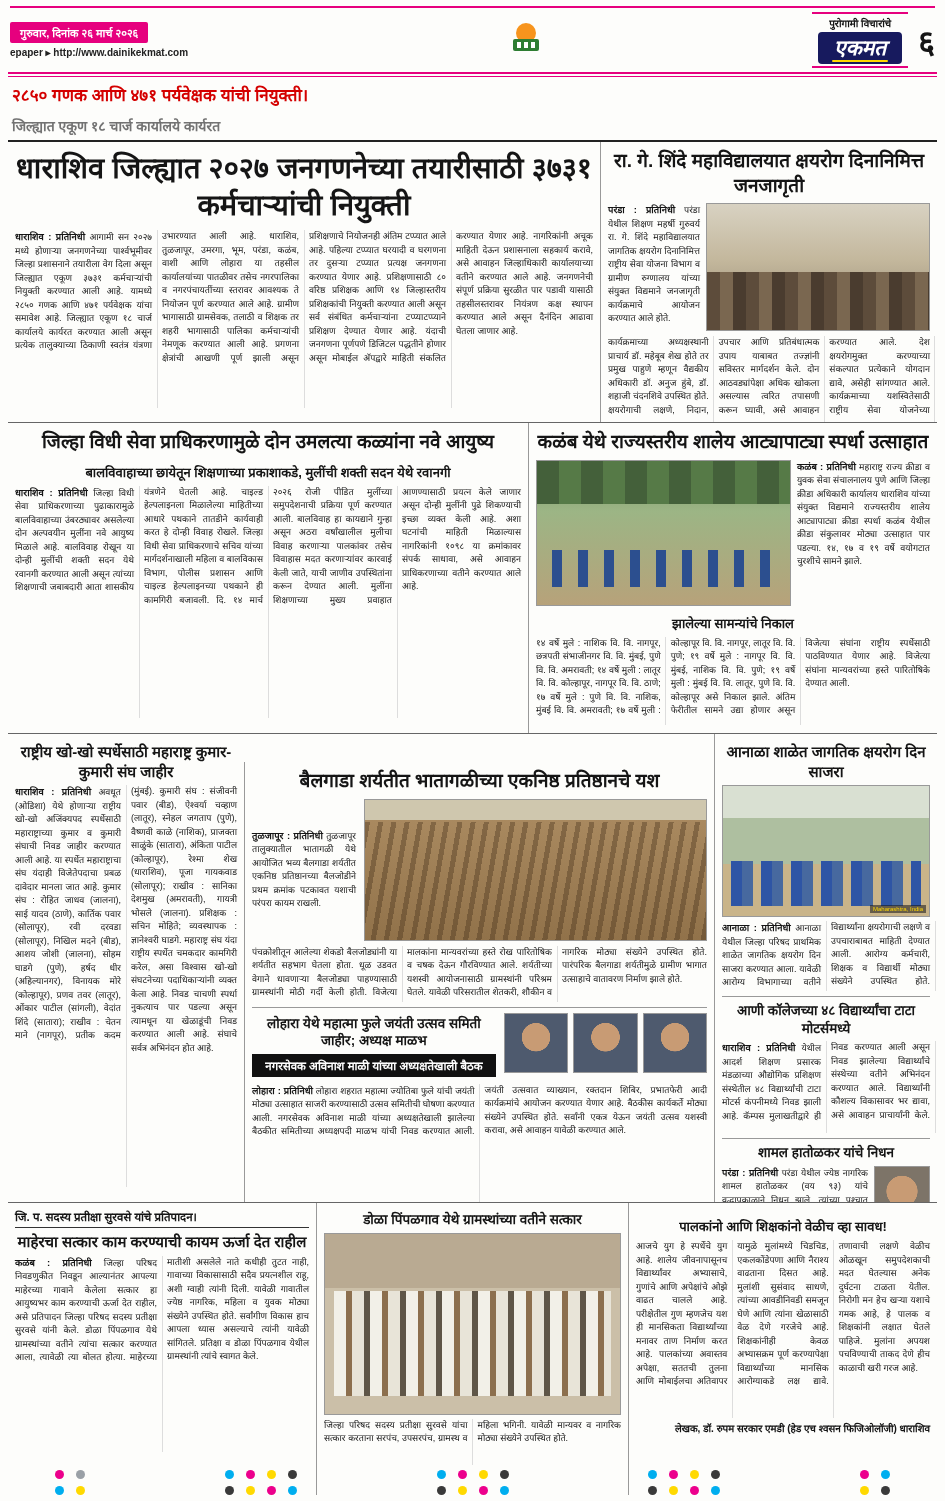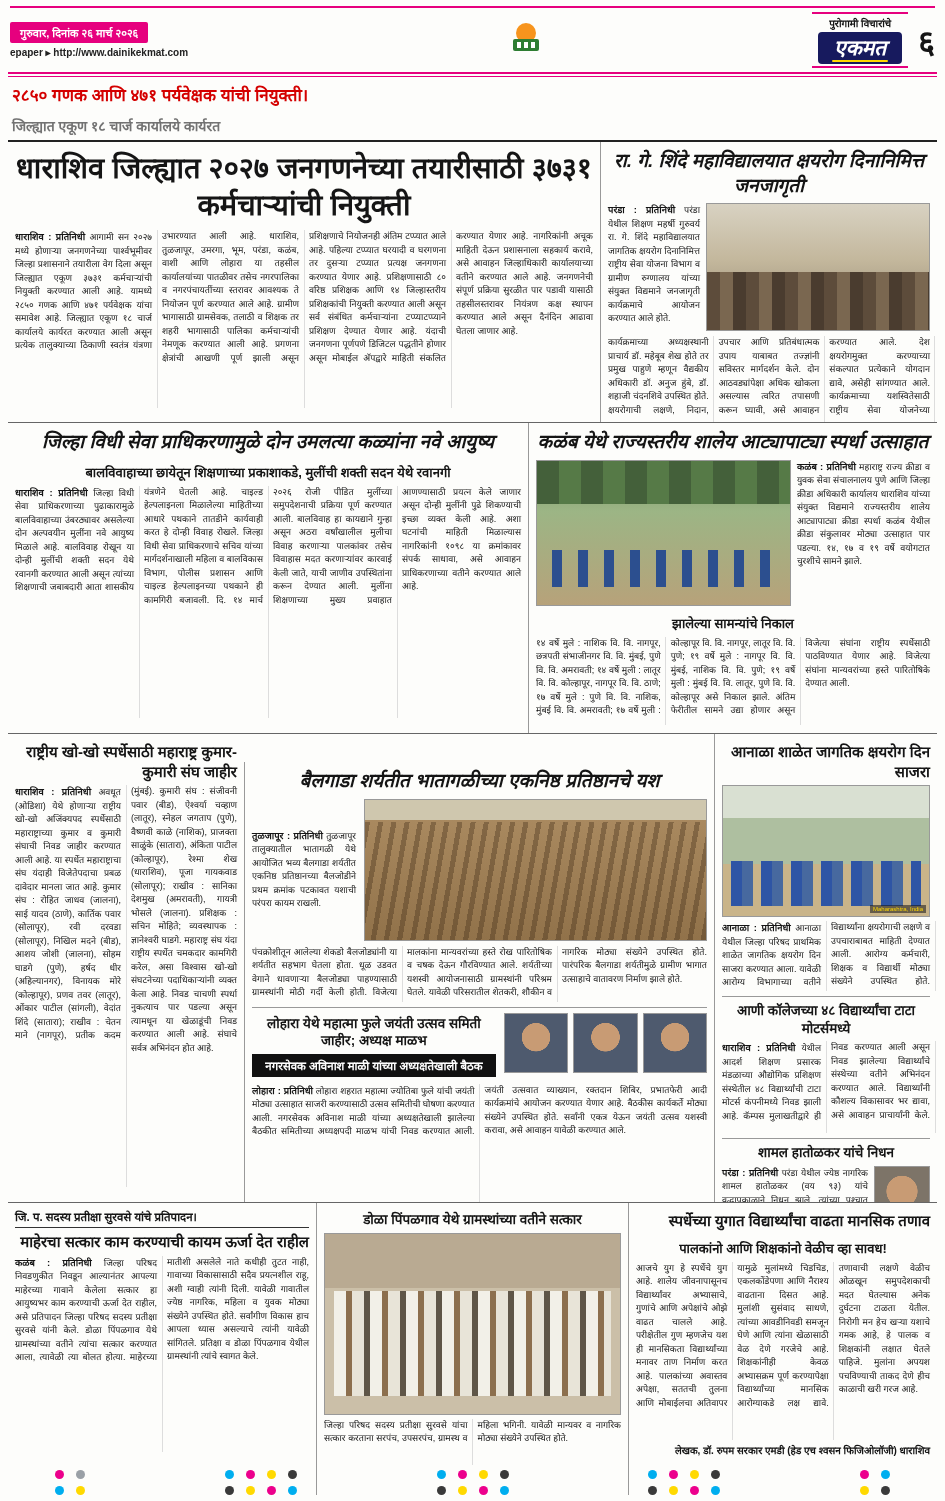--- a/index.html
+++ b/index.html
@@ -25,22 +25,22 @@
   .hdr-sep2{height:1px;background:#e6007e;margin:2px 8px 0;}
   
   .strip{display:flex;gap:10px;align-items:baseline;padding:6px 4px 5px;border-bottom:2px solid #222;flex-direction:column;}
   .strip-left{color:#d40000;font-weight:800;font-size:17px;white-space:nowrap;}
   .strip-right{color:#737373;font-weight:700;font-size:14px;}
   
   .row{display:flex;border-bottom:1px solid #666;}
   .cell{padding:6px 7px;overflow:hidden;box-sizing:border-box;}
   .vline{border-left:1px solid #999;}
   .h1{font-size:29px;font-weight:800;text-align:center;line-height:1.28;margin:2px 0 6px;}
-  .h2{font-size:19px;font-weight:800;text-align:center;line-height:1.3;margin:1px 0 5px;font-style:italic;}
-  .h3{font-size:15px;font-weight:800;text-align:right;line-height:1.3;margin:2px 0 4px;}
+  .h2{font-size:19px;font-weight:800;text-align:center;line-height:1.3;margin:1px 0 5px;}
+  .h3{font-size:15px;font-weight:800;text-align:center;line-height:1.3;margin:2px 0 4px;}
   .h4{font-size:13.5px;font-weight:800;text-align:center;line-height:1.3;margin:2px 0 4px;}
   .byline{font-weight:800;font-size:9.5px;}
   .body{font-size:9px;line-height:1.5;text-align:justify;}
   .cols-2{column-count:2;column-gap:10px;column-rule:1px solid #ddd;}
   .cols-3{column-count:3;column-gap:10px;column-rule:1px solid #ddd;}
   .cols-4{column-count:4;column-gap:10px;column-rule:1px solid #ddd;}
   .subhead{font-weight:800;font-size:13px;text-align:center;margin:8px 0 5px;}
   .kicker{font-weight:800;font-size:11.5px;border-bottom:1px solid #333;padding-bottom:3px;margin-bottom:4px;}
   .blackbox{background:#111;color:#fff;font-weight:700;font-size:11.5px;text-align:center;padding:4px 6px;margin:4px 0;}
   .author{font-size:10px;font-weight:700;text-align:right;margin-top:4px;line-height:1.35;}
@@ -252,21 +252,20 @@
 
       <article class="cell vline" style="width:312px;">
         <h4 class="h4">डोळा पिंपळगाव येथे ग्रामस्थांच्या वतीने सत्कार</h4>
         <div class="photo ph-group" style="height:182px;">
           <div class="people"></div>
         </div>
         <div class="body cols-2" style="height:46px;margin-top:4px;">जिल्हा परिषद सदस्य प्रतीक्षा सुरवसे यांचा सत्कार करताना सरपंच, उपसरपंच, ग्रामस्थ व महिला भगिनी. यावेळी मान्यवर व नागरिक मोठ्या संख्येने उपस्थित होते.</div>
       </article>
 
       <article class="cell vline" style="flex:1;">
-        <h3 class="h3">स्पर्धेच्या युगात विद्यार्थ्यांचा वाढता मानसिक तणाव</h3>
         <div class="subhead">पालकांनो आणि शिक्षकांनो वेळीच व्हा सावध!</div>
         <div class="body cols-3" style="height:178px;">आजचे युग हे स्पर्धेचे युग आहे. शालेय जीवनापासूनच विद्यार्थ्यांवर अभ्यासाचे, गुणांचे आणि अपेक्षांचे ओझे वाढत चालले आहे. परीक्षेतील गुण म्हणजेच यश ही मानसिकता विद्यार्थ्यांच्या मनावर ताण निर्माण करत आहे. पालकांच्या अवास्तव अपेक्षा, सततची तुलना आणि मोबाईलचा अतिवापर यामुळे मुलांमध्ये चिडचिड, एकलकोंडेपणा आणि नैराश्य वाढताना दिसत आहे. मुलांशी सुसंवाद साधणे, त्यांच्या आवडीनिवडी समजून घेणे आणि त्यांना खेळासाठी वेळ देणे गरजेचे आहे. शिक्षकांनीही केवळ अभ्यासक्रम पूर्ण करण्यापेक्षा विद्यार्थ्यांच्या मानसिक आरोग्याकडे लक्ष द्यावे. तणावाची लक्षणे वेळीच ओळखून समुपदेशकाची मदत घेतल्यास अनेक दुर्घटना टाळता येतील. निरोगी मन हेच खऱ्या यशाचे गमक आहे, हे पालक व शिक्षकांनी लक्षात घेतले पाहिजे. मुलांना अपयश पचविण्याची ताकद देणे हीच काळाची खरी गरज आहे.</div>
         <div class="author">लेखक, डॉ. रुपम सरकार एमडी (हेड एच श्वसन फिजिओलॉजी) धाराशिव</div>
       </article>
     </section>
   </div>
 
   <div class="marks">
     <div class="mrow">
       <div class="cluster">

